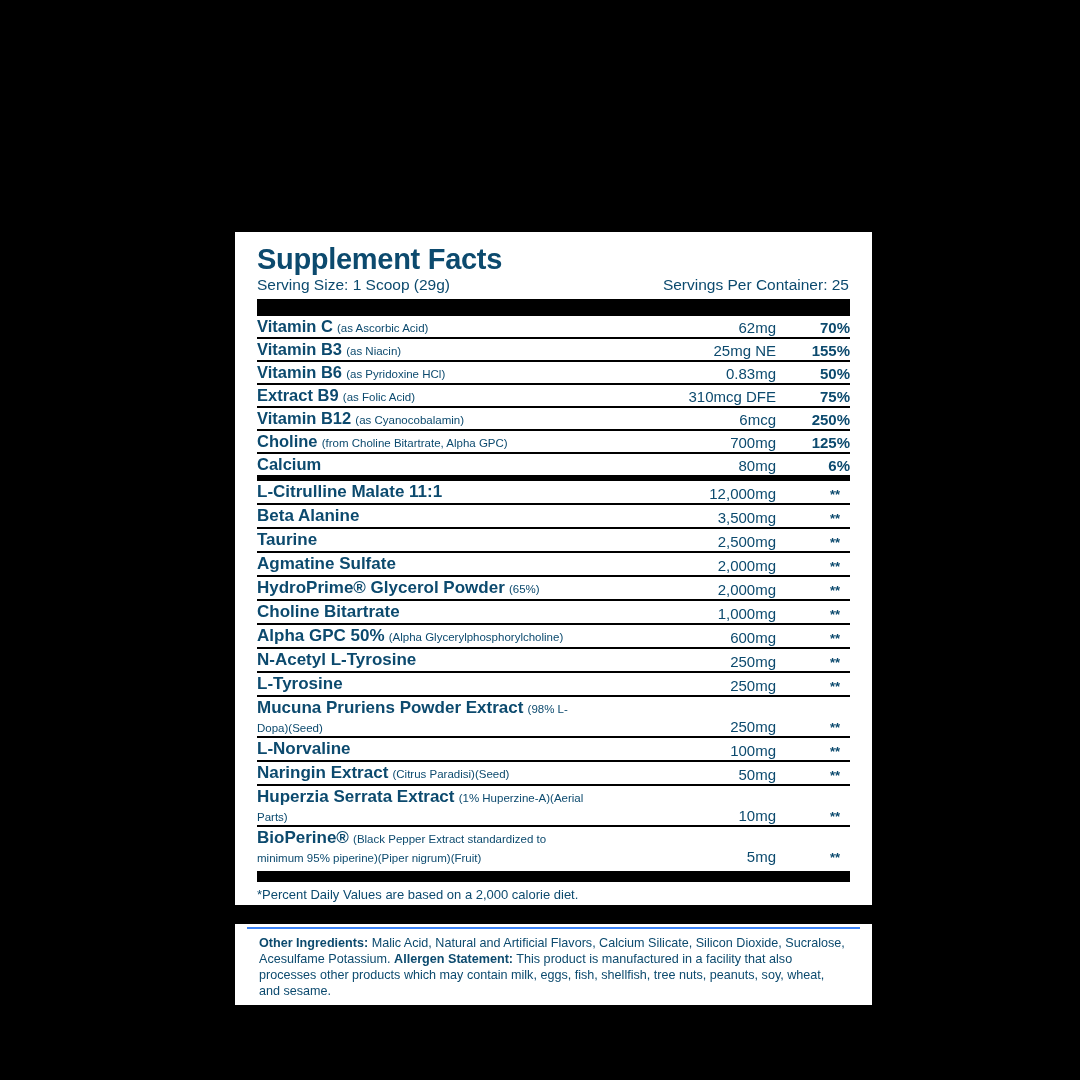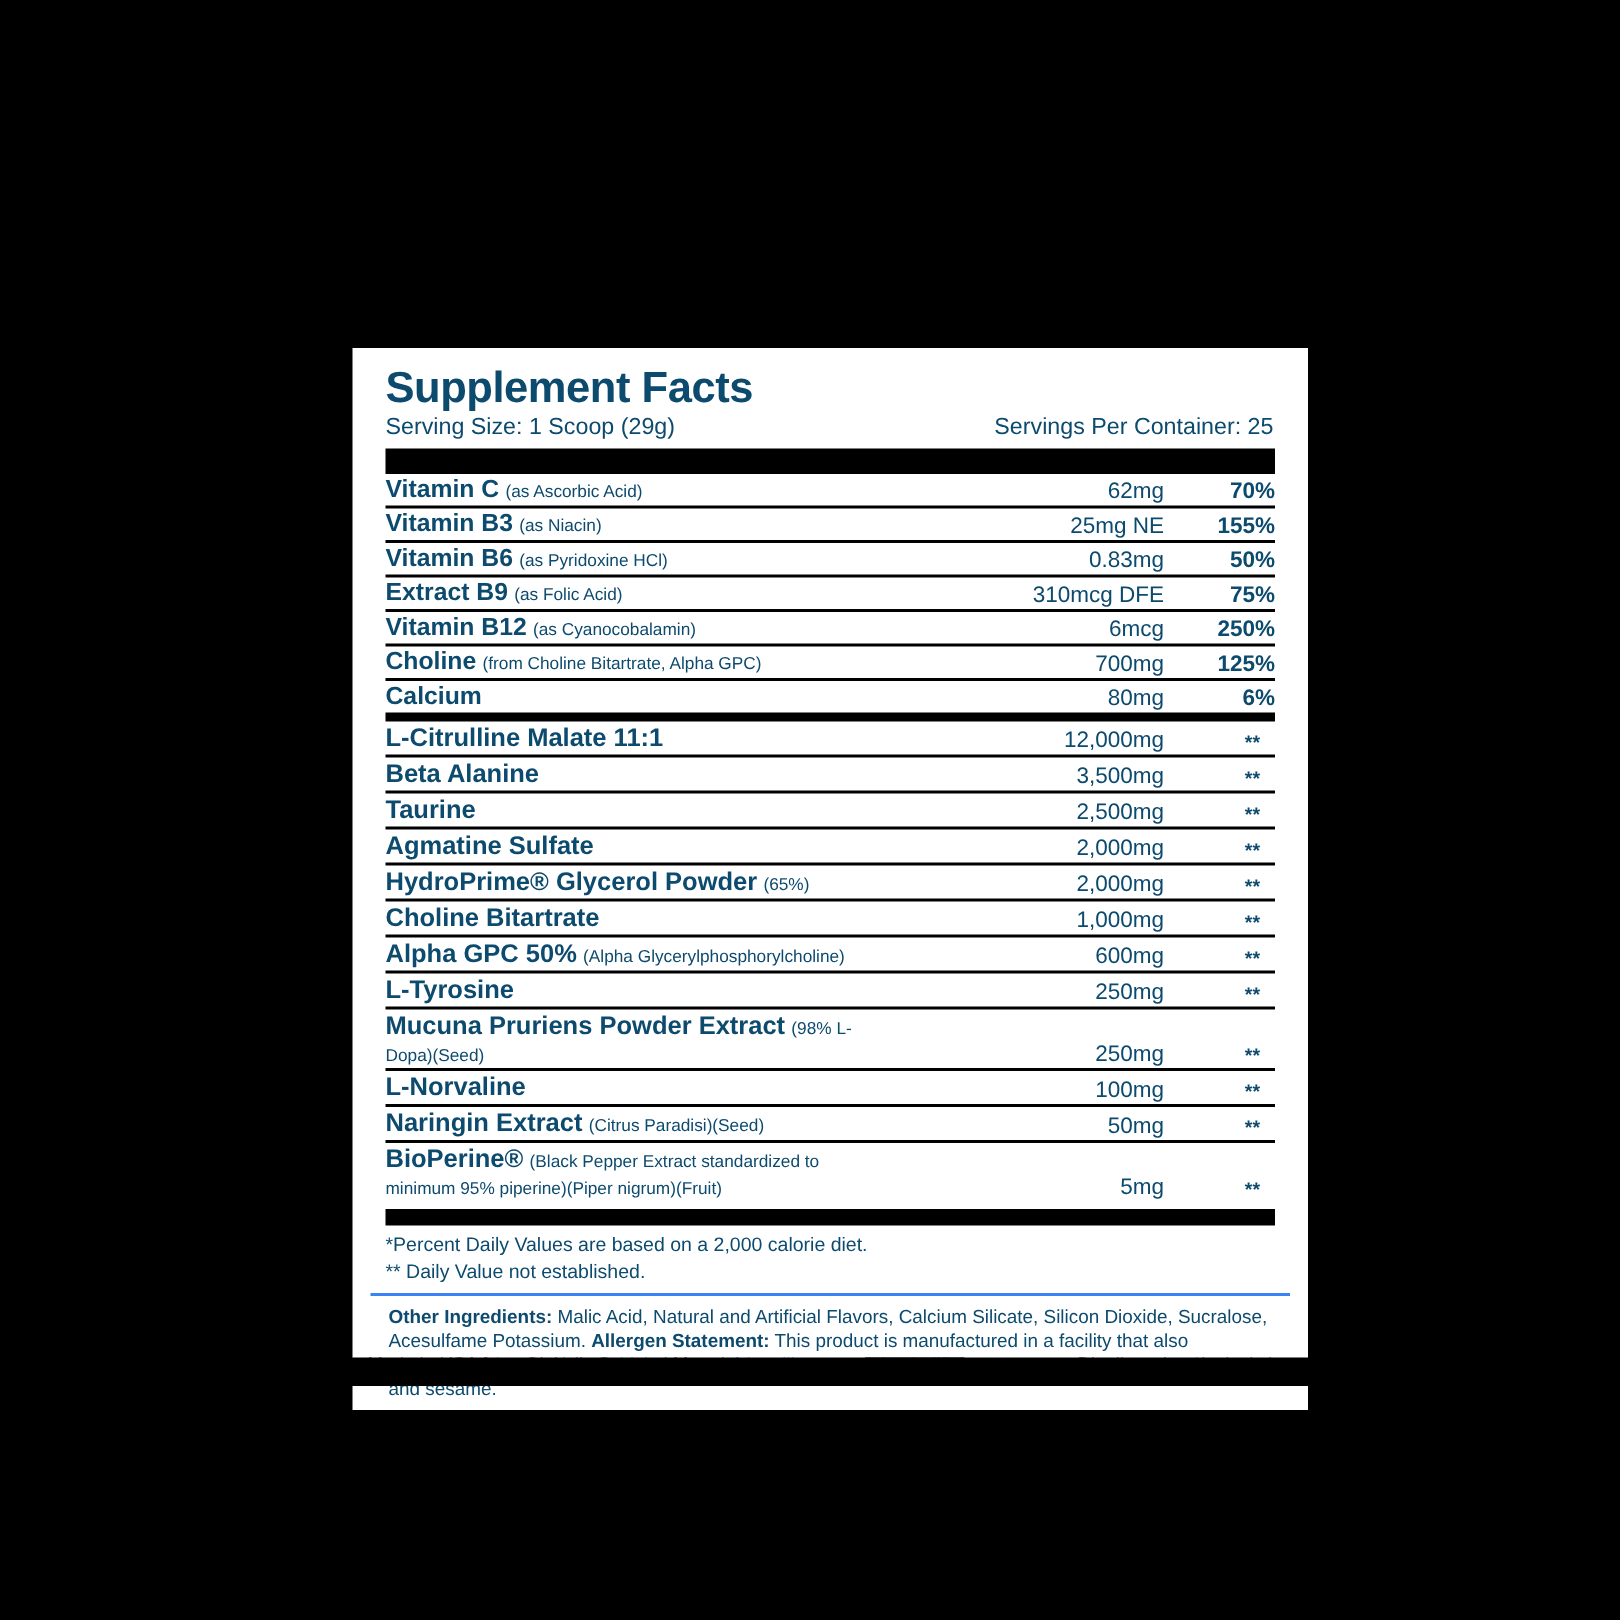--- a/index.html
+++ b/index.html
@@ -254,37 +254,47 @@
           <td class="nm"><span class="ing-name lg">Choline Bitartrate</span> <span class="ing-sub"></span></td>
           <td class="amt">1,000mg</td>
           <td class="dv dagger">**</td>
         </tr>
         <tr>
           <td class="nm"><span class="ing-name lg">Alpha GPC 50%</span> <span class="ing-sub">(Alpha Glycerylphosphorylcholine)</span></td>
           <td class="amt">600mg</td>
           <td class="dv dagger">**</td>
         </tr>
         <tr>
+          <td class="nm"><span class="ing-name lg">N-Acetyl L-Tyrosine</span> <span class="ing-sub"></span></td>
+          <td class="amt">250mg</td>
+          <td class="dv dagger">**</td>
+        </tr>
+        <tr>
           <td class="nm"><span class="ing-name lg">L-Tyrosine</span> <span class="ing-sub"></span></td>
           <td class="amt">250mg</td>
           <td class="dv dagger">**</td>
         </tr>
         <tr>
           <td class="nm"><span class="ing-name lg">Mucuna Pruriens Powder Extract</span> <span class="ing-sub">(98% L-Dopa)(Seed)</span></td>
           <td class="amt">250mg</td>
           <td class="dv dagger">**</td>
         </tr>
         <tr>
           <td class="nm"><span class="ing-name lg">L-Norvaline</span> <span class="ing-sub"></span></td>
           <td class="amt">100mg</td>
           <td class="dv dagger">**</td>
         </tr>
         <tr>
           <td class="nm"><span class="ing-name lg">Naringin Extract</span> <span class="ing-sub">(Citrus Paradisi)(Seed)</span></td>
           <td class="amt">50mg</td>
+          <td class="dv dagger">**</td>
+        </tr>
+        <tr>
+          <td class="nm"><span class="ing-name lg">Huperzia Serrata Extract</span> <span class="ing-sub">(1% Huperzine-A)(Aerial Parts)</span></td>
+          <td class="amt">10mg</td>
           <td class="dv dagger">**</td>
         </tr>
         <tr>
           <td class="nm"><span class="ing-name lg">BioPerine®</span> <span class="ing-sub">(Black Pepper Extract standardized to minimum 95% piperine)(Piper nigrum)(Fruit)</span></td>
           <td class="amt">5mg</td>
           <td class="dv dagger">**</td>
         </tr>
       </tbody>
     </table>
 

